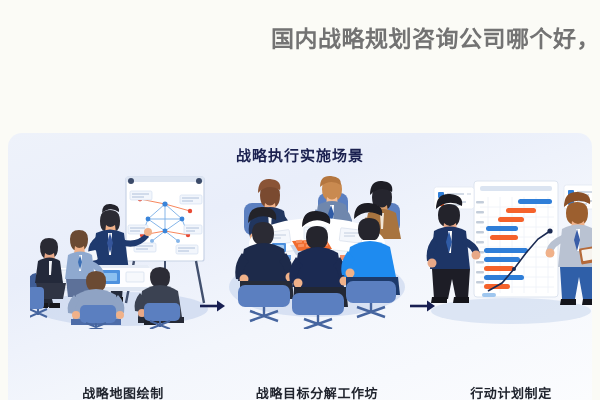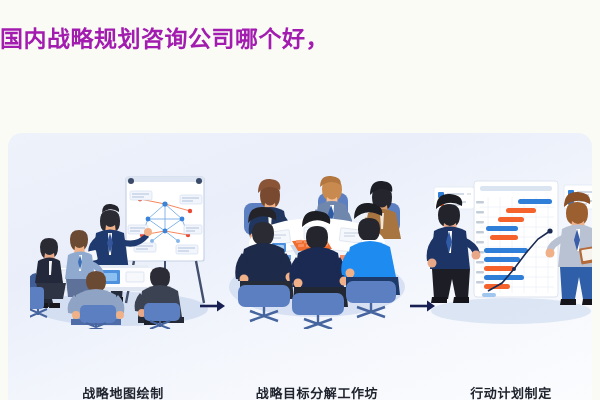--- a/index.html
+++ b/index.html
@@ -8,21 +8,21 @@
     width:600px;height:400px;overflow:hidden;
     background:#fbfbf6;
     font-family:"Liberation Sans","DejaVu Sans",sans-serif;
     -webkit-font-smoothing:antialiased;
   }
   .page{position:relative;width:600px;height:400px;}
 
   
   .headline{
     position:absolute;left:0;top:22px;width:600px;
-    text-align:left;color:#a21caf;
+    text-align:right;color:#737373;
     font-weight:bold;font-size:23px;line-height:34px;
     letter-spacing:.5px;
   }
   .headline .line{display:block;white-space:nowrap;}
 
   
   .card{
     position:absolute;left:8px;top:133px;width:584px;height:267px;
     border-radius:14px 14px 0 0;
     background:linear-gradient(160deg,#eef2fa 0%,#e9eefa 32%,#f3f6fc 60%,#fbfcfe 100%);
@@ -59,20 +59,21 @@
 <body>
 
 <div class="page">
 
   <div class="headline">
     <span class="line">国内战略规划咨询公司哪个好，</span>
   </div>
 
   <div class="card">
 
+    <div class="card-title">战略执行实施场景</div>
 
     <div class="panels">
 
       <div class="panel p1">
         <div class="scene">
           <svg viewBox="0 0 186 160" xmlns="http://www.w3.org/2000/svg">
             <ellipse cx="92" cy="140" rx="86" ry="17" fill="#ccd8ef" opacity=".75"></ellipse>
 
             <g>
               <rect x="96" y="8" width="78" height="84" rx="2" fill="#ffffff" stroke="#c8d3e6" stroke-width="1.2"></rect>

